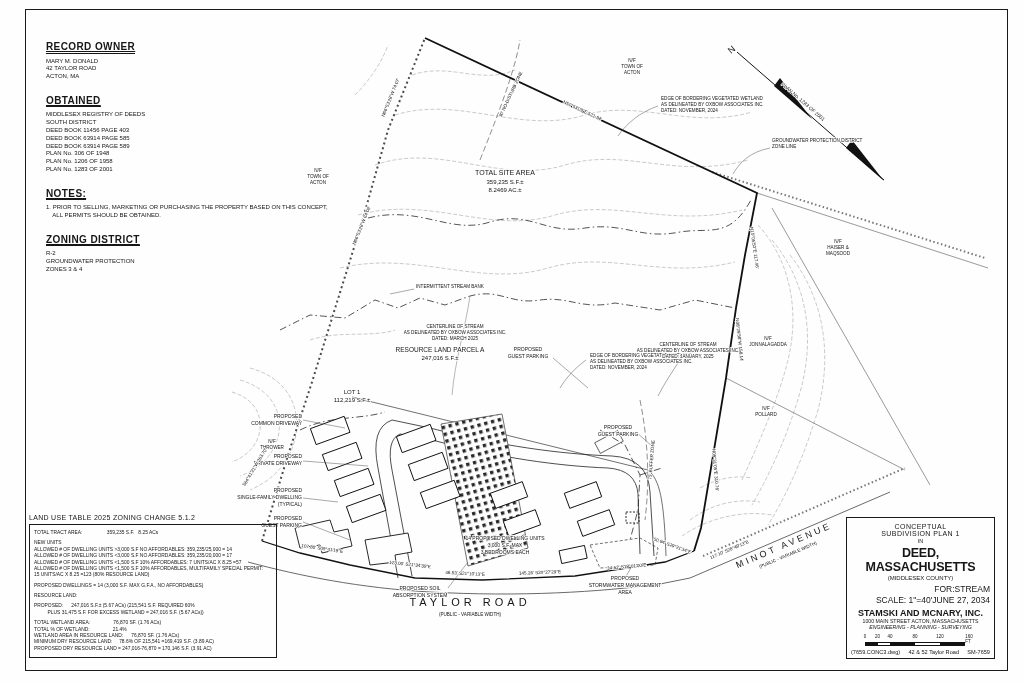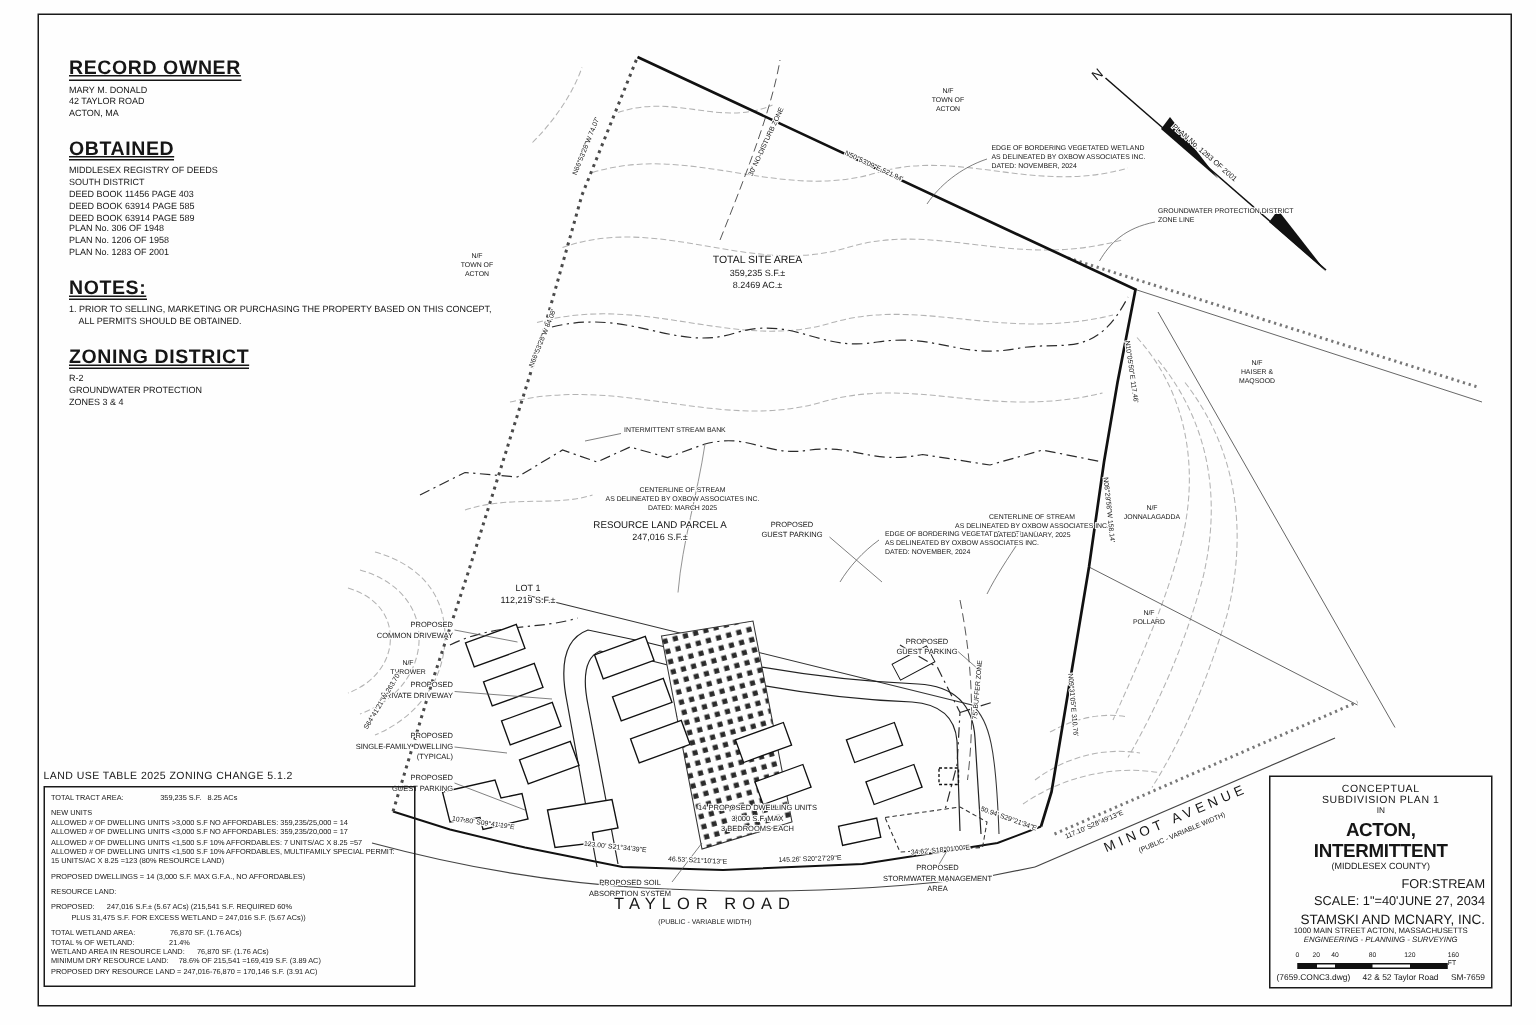--- a/index.html
+++ b/index.html
@@ -2,42 +2,42 @@
 <html><head>
 <meta charset="utf-8">
 <style>
   html,body{margin:0;padding:0;background:#ffffff;}
   .sheet{position:relative;width:1024px;height:683px;background:#fefefe;overflow:hidden;
          font-family:"Liberation Sans",sans-serif;color:#161616;}
   .border-rect{position:absolute;left:25px;top:9px;width:983px;height:662px;
                border:1.5px solid #1a1a1a;box-sizing:border-box;}
   
   .info{position:absolute;left:46px;top:36px;width:230px;}
-  .info .h{font-weight:700;font-size:13px;letter-spacing:.4px;text-decoration:underline;
+  .info .h{font-weight:700;font-size:10px;letter-spacing:.4px;text-decoration:underline;
            border-bottom:1px solid #161616;display:inline-block;padding-bottom:.5px;margin:0 0 4px 0;}
   .info .sec{margin-bottom:9px;}
   .lines div{font-size:6px;line-height:1.3;white-space:pre;}
   .lines div:empty{height:6px;}
   
   .lut{position:absolute;left:29px;top:514px;width:248px;}
   .lut .t{font-size:7px;letter-spacing:.3px;margin-bottom:3px;}
   .lut .box{border:1px solid #1a1a1a;padding:5px 4px;}
   .lut .box div{font-size:4.9px;line-height:1.3;white-space:pre;}
   .lut .box div:empty{height:4px;}
   
   .tb{position:absolute;left:846px;top:517px;width:149px;height:142px;
       border:1px solid #1a1a1a;box-sizing:border-box;padding:5px 4px 3px 4px;
       display:flex;flex-direction:column;}
   .tb .c{text-align:center;}
   .tb .l1{font-size:7px;letter-spacing:.4px;}
   .tb .l3{font-size:5.5px;margin:1px 0;}
   .tb .city{font-size:12.5px;font-weight:700;letter-spacing:-0.2px;margin-top:1px;}
   .tb .county{font-size:6px;margin:1px 0 3px 0;}
   .tb .row{display:flex;justify-content:flex-end;font-size:8.5px;line-height:1.25;}
-  .tb .firm{font-size:9px;font-weight:400;text-align:right;margin-top:3px;}
+  .tb .firm{font-size:9px;font-weight:700;text-align:center;margin-top:3px;}
   .tb .addr{font-size:5.2px;text-align:center;}
   .tb .svc{font-size:5.2px;font-style:italic;text-align:center;}
   .sb{position:relative;height:16px;margin:4px 14px 0 14px;}
   .sb .bar{position:absolute;top:8px;left:0;width:100px;height:3.5px;border:.7px solid #111;box-sizing:border-box;}
   .sb .seg{position:absolute;top:8px;height:3.5px;background:#111;}
   .sb .tick{position:absolute;top:0;font-size:4.5px;transform:translateX(-50%);}
   .tb .foot{display:flex;justify-content:space-between;font-size:5.6px;margin-top:4px;}
   
   svg text{font-family:"Liberation Sans",sans-serif;fill:#161616;stroke:#fefefe;stroke-width:1.4;paint-order:stroke;}
   .s5{font-size:5px;} .s46{font-size:4.6px;} .s6{font-size:6px;} .s65{font-size:6.5px;} .s7{font-size:7px;}
@@ -325,21 +325,21 @@
         <div>WETLAND AREA IN RESOURCE LAND:      76,870 SF. (1.76 ACs)</div>
         <div>MINIMUM DRY RESOURCE LAND:     78.6% OF 215,541 =169,419 S.F. (3.89 AC)</div>
         <div>PROPOSED DRY RESOURCE LAND = 247,016-76,870 = 170,146 S.F. (3.91 AC)</div>
       </div>
   </div>
 
   <div class="tb">
     <div class="c l1">CONCEPTUAL</div>
     <div class="c l1">SUBDIVISION PLAN 1</div>
     <div class="c l3">IN</div>
-    <div class="c city">ACTON, INTERMITTENT</div>
+    <div class="c city">DEED, MASSACHUSETTS</div>
     <div class="c county">(MIDDLESEX COUNTY)</div>
     <div class="row">
       <span>FOR:</span>
       <span>STREAM</span>
     </div>
     <div class="row">
       <span>SCALE:  1"=40'</span>
       <span>JUNE 27, 2034</span>
     </div>
     <div class="firm">STAMSKI AND MCNARY, INC.</div>

